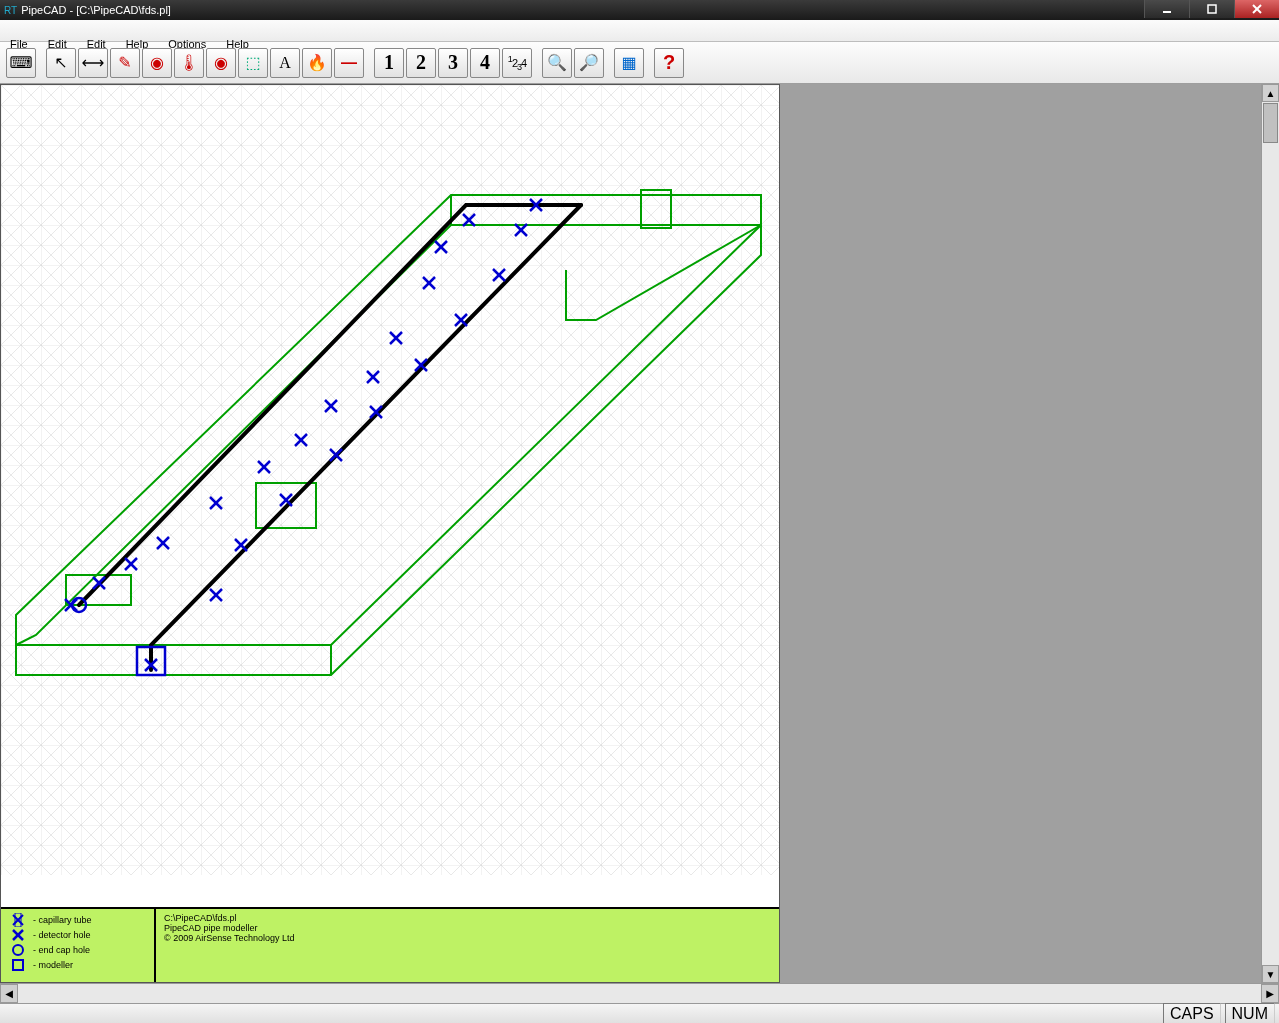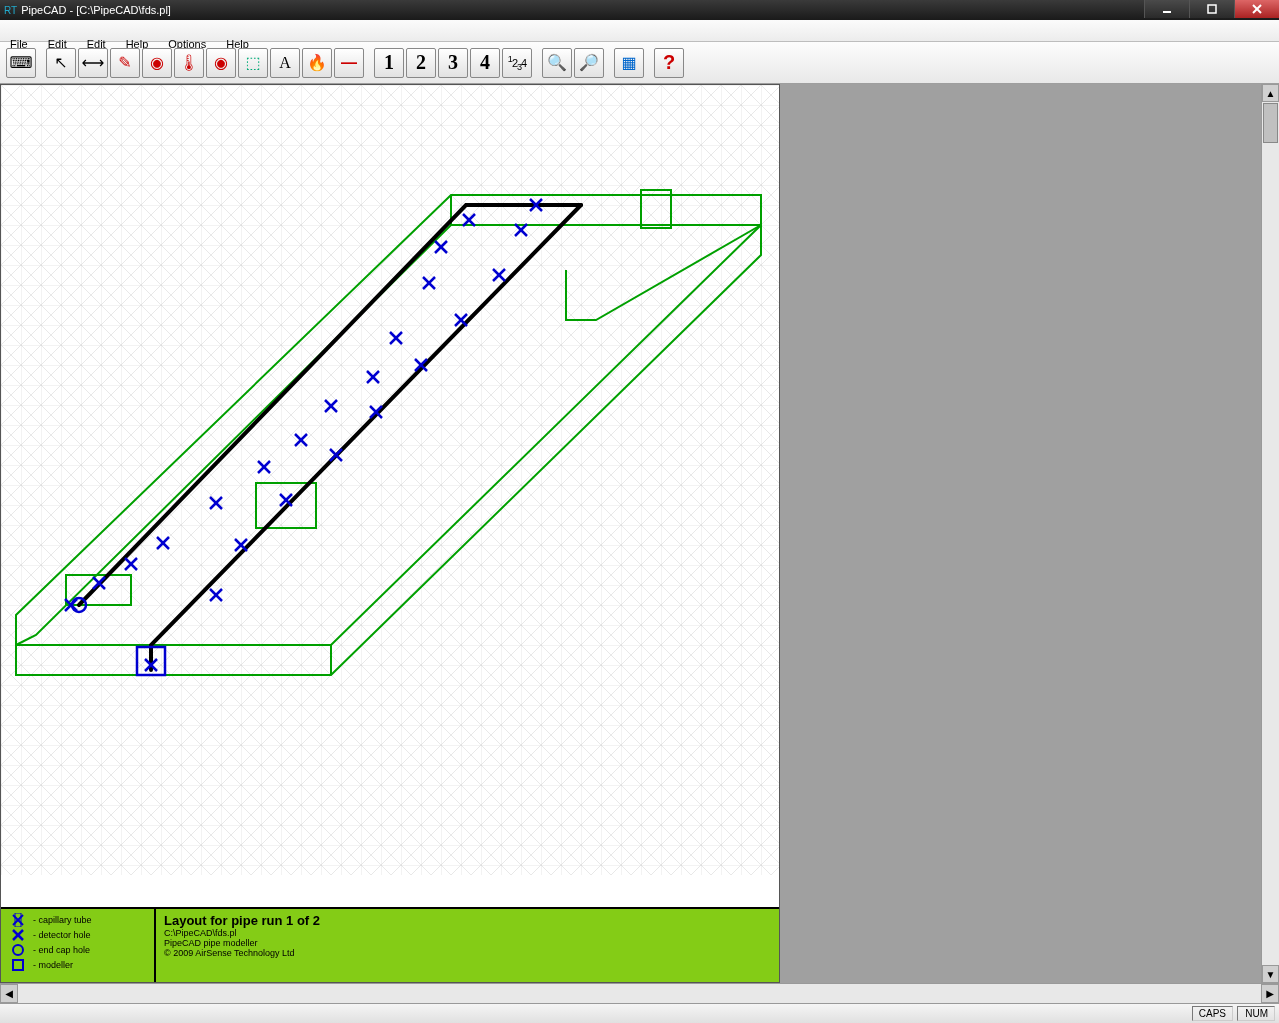--- a/index.html
+++ b/index.html
@@ -85,21 +85,21 @@
     height: calc(100% - 75px);
     background: #fff;
     overflow: hidden;
   }
   .drawing-area svg { position: absolute; left:0; top:0; }
   .legend-panel {
     position: absolute;
     left: 0; bottom: 0;
     width: 100%;
     height: 75px;
-    background: #84cc16;
+    background: #bef264;
     border-top: 2px solid #000;
     display: flex;
   }
   .legend-col {
     border-right: 2px solid #000;
     padding: 4px 8px;
     font-size: 9px;
   }
   .legend-col.keys { width: 155px; }
   .legend-col.scale { width: 230px; }
@@ -149,22 +149,22 @@
     display: flex;
     align-items: center;
     justify-content: flex-end;
     padding: 0 4px;
     gap: 4px;
   }
   .status-cell {
     border: 1px inset #ccc;
     padding: 1px 6px;
     min-width: 38px;
-    text-align: right;
-    font-size: 10px;
+    text-align: left;
+    font-size: 16px;
   }
 </style>
 </head>
 <body>
 
 <div class="titlebar">
   <div class="title">
     <span style="font-size:10px;color:#2ac;">RT</span>
     <span>PipeCAD - [C:\PipeCAD\fds.pl]</span>
   </div>
@@ -404,21 +404,20 @@
         <div class="legend-row">
           <span class="legend-sym">
               <svg width="14" height="14">
                 <rect x="2" y="2" width="10" height="10" fill="none" stroke="#0000d0" stroke-width="2"></rect>
               </svg>
             </span>
           <span>- modeller</span>
         </div>
       </div>
       <div class="legend-col info">
-        <div class="legend-title">Layout for pipe run 1 of 2</div>
         <div>C:\PipeCAD\fds.pl</div>
         <div>PipeCAD pipe modeller</div>
         <div>© 2009 AirSense Technology Ltd</div>
       </div>
     </div>
   </div>
 
   <div class="right-pane">
     <div class="vscrollbar">
       <div class="arrow">▲</div>

